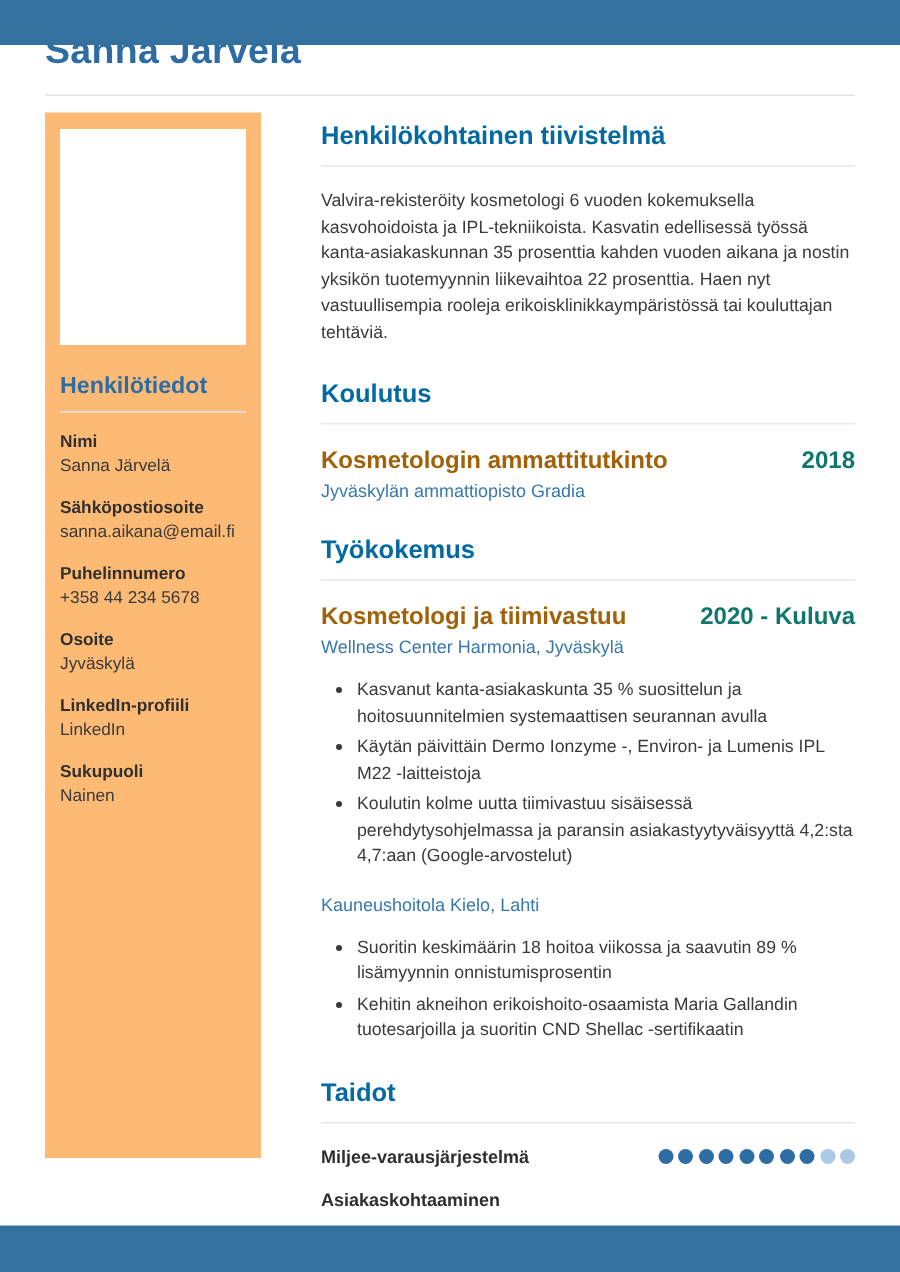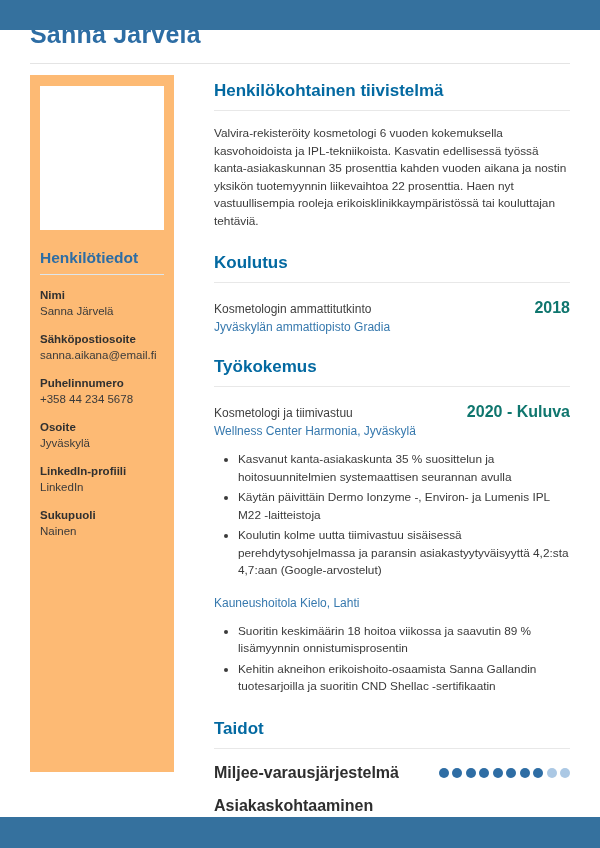--- a/index.html
+++ b/index.html
@@ -46,27 +46,27 @@
     font-size: 17px; font-weight: bold; color: #0369a1;
     padding-bottom: 9px; border-bottom: 1px solid #e8e8e8;
   }
   .section { margin-top: 23px; }
   .section:first-child { margin-top: 0; }
   .summary-text {
     margin-top: 14px; font-size: 11.8px; line-height: 17.5px; color: #3a3a3a;
   }
   .entry { margin-top: 16px; }
   .entry-head { display: flex; justify-content: space-between; align-items: baseline; }
-  .entry-title { font-size: 12px; font-weight: normal; color: #404040; }
+  .entry-title { font-size: 16px; font-weight: bold; color: #a16207; }
   .entry-date { font-size: 16px; font-weight: bold; color: #0f766e; white-space: nowrap; }
   .entry-sub { margin-top: 3px; font-size: 12px; color: #3779ae; }
   .entry ul { margin-top: 13px; padding-left: 24px; }
   .entry li { font-size: 11.8px; line-height: 17.5px; color: #3a3a3a; margin-bottom: 3px; }
   .rate-row { display: flex; justify-content: space-between; align-items: center; margin-top: 15px; min-height: 14px; }
-  .rate-name { font-size: 16px; font-weight: bold; color: #2e2e2e; }
+  .rate-name { font-size: 12px; font-weight: bold; color: #2e2e2e; }
   .dots { display: flex; gap: 3.5px; }
   .dot { width: 10px; height: 10px; border-radius: 50%; background: #abc8e4; display: inline-block; }
   .dot.filled { background: #2e6da4; }
 </style>
 </head>
 <body>
 
 <div class="topbar"></div>
 
 <div class="page">
@@ -136,21 +136,21 @@
             <li>Kasvanut kanta-asiakaskunta 35 % suosittelun ja hoitosuunnitelmien systemaattisen seurannan avulla</li>
             <li>Käytän päivittäin Dermo Ionzyme -, Environ- ja Lumenis IPL M22 -laitteistoja</li>
             <li>Koulutin kolme uutta tiimivastuu sisäisessä perehdytysohjelmassa ja paransin asiakastyytyväisyyttä 4,2:sta 4,7:aan (Google-arvostelut)</li>
           </ul>
         </div>
 
         <div class="entry">
           <div class="entry-sub">Kauneushoitola Kielo, Lahti</div>
           <ul>
             <li>Suoritin keskimäärin 18 hoitoa viikossa ja saavutin 89 % lisämyynnin onnistumisprosentin</li>
-            <li>Kehitin akneihon erikoishoito-osaamista Sanna Gallandin tuotesarjoilla ja suoritin CND Shellac -sertifikaatin</li>
+            <li>Kehitin akneihon erikoishoito-osaamista Maria Gallandin tuotesarjoilla ja suoritin CND Shellac -sertifikaatin</li>
           </ul>
         </div>
       </section>
 
       <section class="section">
         <h2>Taidot</h2>
         <div class="rate-row">
           <span class="rate-name">Miljee-varausjärjestelmä</span>
           <span class="dots">
               <span class="dot filled"></span>

